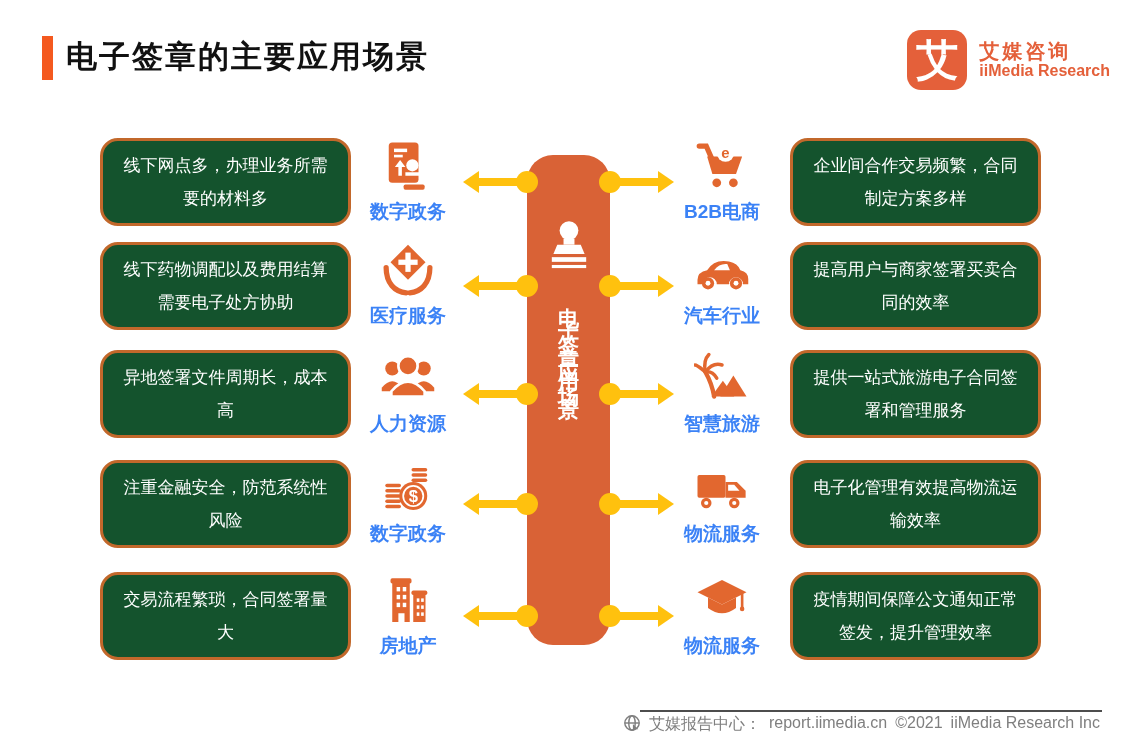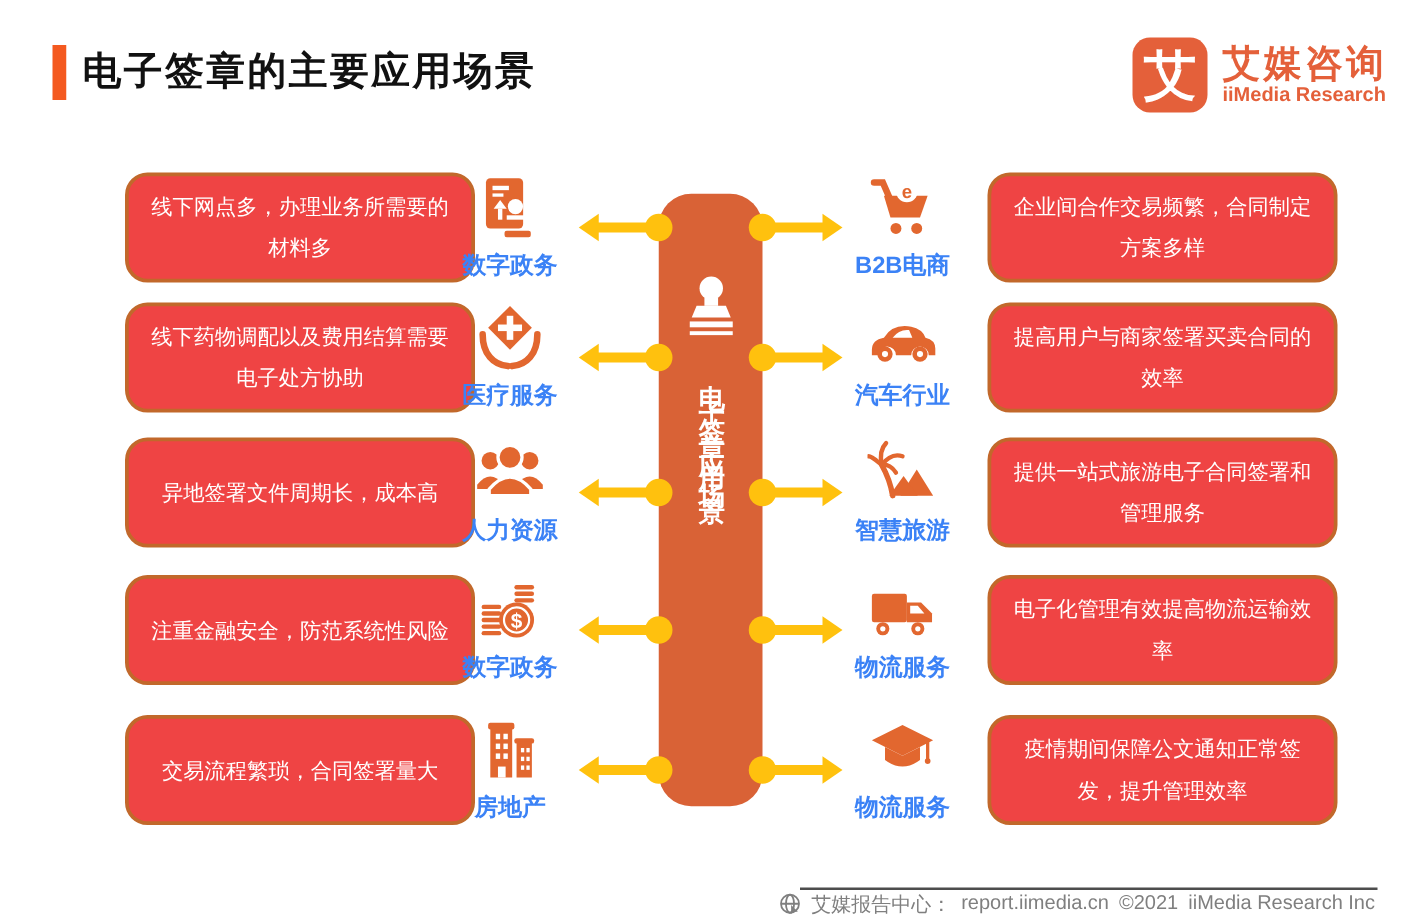--- a/index.html
+++ b/index.html
@@ -7,36 +7,36 @@
   .page { position:relative; width:1134px; height:737px; background:#ffffff; overflow:hidden; }
 
   
   .title-bar { position:absolute; left:42px; top:36px; width:11px; height:44px; background:#F4591F; }
   .page-title { position:absolute; left:66px; top:36px; font-size:31px; font-weight:700; color:#111111; letter-spacing:2px; }
 
   .logo { position:absolute; right:24px; top:30px; display:flex; align-items:center; gap:12px; }
   .logo-mark { width:60px; height:60px; background:#E4603A; border-radius:14px; color:#ffffff;
                font-size:42px; font-weight:700; display:flex; align-items:center; justify-content:center; }
   .logo-text { display:flex; flex-direction:column; line-height:1.1; }
-  .logo-cn { font-size:30px; font-weight:700; color:#E4603A; letter-spacing:3px; }
+  .logo-cn { font-size:20px; font-weight:700; color:#E4603A; letter-spacing:3px; }
   .logo-en { font-size:16px; font-weight:700; color:#E4603A; }
 
   
   .pillar { position:absolute; left:527px; top:155px; width:83px; height:490px; background:#D96236;
             border-radius:26px; z-index:2; display:flex; flex-direction:column; align-items:center; }
   .pillar svg { margin-top:64px; }
   .pillar-label { margin-top:16px; color:#ffffff; font-size:21px; font-weight:700;
                   writing-mode:vertical-lr; text-orientation:upright; letter-spacing:13px; }
 
   
   .row { position:absolute; left:0; width:1134px; height:108px; }
   .r1{top:128px} .r2{top:232px} .r3{top:340px} .r4{top:450px} .r5{top:562px}
 
-  .note-box { position:absolute; top:50%; transform:translateY(-50%); width:280px; height:88px;
-              background:#ef4444; border:3px solid #C2682B; border-radius:18px;
+  .note-box { position:absolute; top:50%; transform:translateY(-50%); width:251px; height:88px;
+              background:#14532d; border:3px solid #C2682B; border-radius:18px;
               display:flex; align-items:center; justify-content:center; text-align:center;
               color:#ffffff; font-size:17px; line-height:33px; padding:6px 14px; }
   .note-left { left:100px; }
   .note-right { left:790px; }
 
   .industry { position:absolute; top:50%; transform:translateY(-50%); width:112px;
               display:flex; flex-direction:column; align-items:center; }
   .ind-left { left:352px; }
   .ind-right { left:666px; }
   .industry-label { margin-top:4px; font-size:19px; font-weight:700; color:#3b82f6; white-space:nowrap; }

